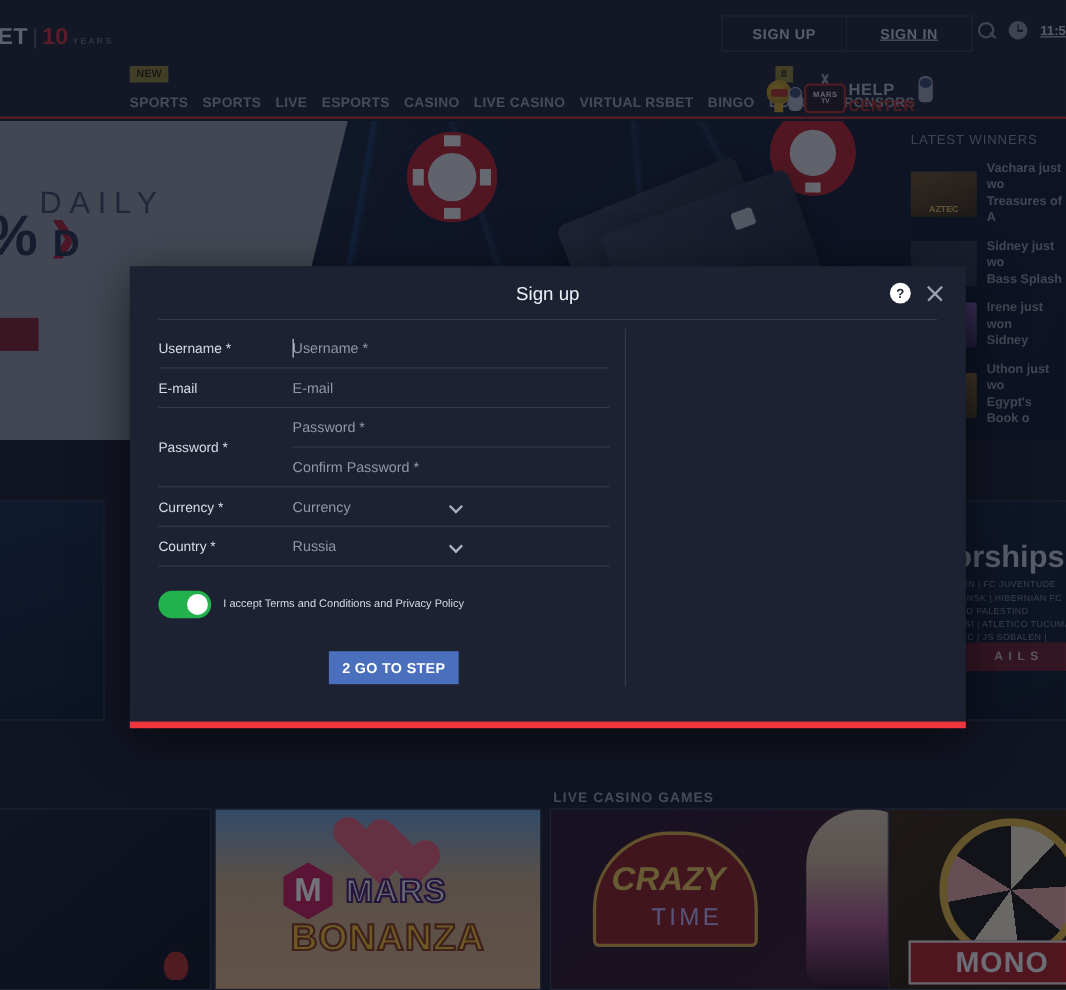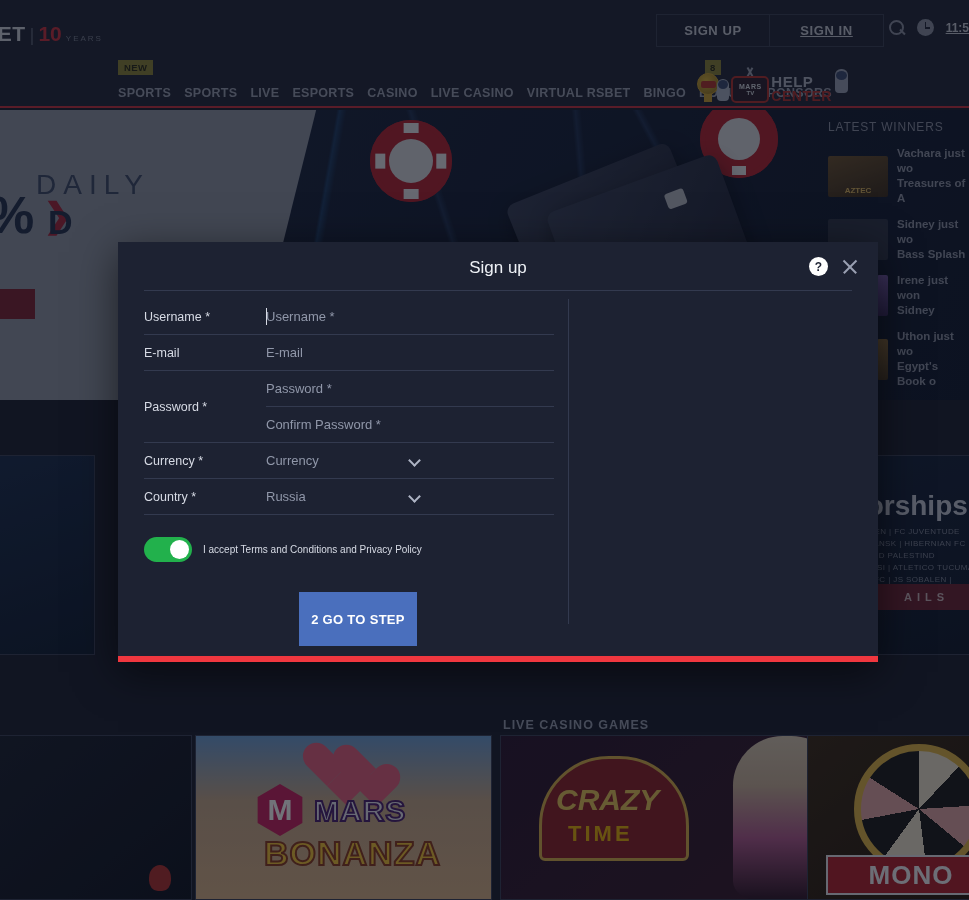--- a/index.html
+++ b/index.html
@@ -175,21 +175,21 @@
   .g2-hearts { position:absolute; left:105px; top:8px; width:90px; height:55px; }
   .heart { position:absolute; width:52px; height:48px; }
   .heart::before, .heart::after { content:""; position:absolute; width:27px; height:42px; border-radius:27px 27px 0 0; background:#e4607f; }
   .heart::before { left:26px; transform:rotate(-45deg); transform-origin:0 100%; }
   .heart::after  { left:26px; transform:rotate(45deg);  transform-origin:0 100%; }
   .g2-hex { position:absolute; left:58px; top:48px; width:52px; height:52px; background:#c8215f; clip-path:polygon(50% 0,93% 25%,93% 75%,50% 100%,7% 75%,7% 25%); display:flex; align-items:center; justify-content:center; color:#fff; font-size:30px; font-weight:bold; }
   .g2-mars { position:absolute; left:118px; top:58px; font-size:30px; font-weight:bold; color:#e8e8f2; -webkit-text-stroke:2px #4b2070; letter-spacing:1px; }
   .g2-bon { position:absolute; left:68px; top:98px; font-size:34px; font-weight:bold; color:#f2c335; -webkit-text-stroke:2px #8a3a1f; letter-spacing:1px; }
   .g3-arch { position:absolute; left:38px; top:20px; width:150px; height:105px; background:#8d1f28; border-radius:70px 70px 6px 6px; border:3px solid #d8b14a; }
   .g3-crazy { position:absolute; left:14px; top:24px; font-size:30px; font-weight:bold; color:#e8c65a; font-style:italic; }
-  .g3-time { position:absolute; left:26px; top:62px; font-size:22px; font-weight:bold; color:#eab308; letter-spacing:3px; }
+  .g3-time { position:absolute; left:50px; top:62px; font-size:22px; font-weight:normal; color:#c4b5fd; letter-spacing:3px; }
   .g3-woman { position:absolute; right:18px; top:0; width:108px; height:165px; background:linear-gradient(180deg,#d9cbb5 0%, #cbb49c 30%, #b05a8e 62%, #2b1425 100%); border-radius:46% 46% 26% 26%/30% 30% 12% 12%; }
   .g4-wheel { position:absolute; left:46px; top:8px; width:130px; height:130px; border-radius:50%; border:7px solid #e0b645; background:conic-gradient(#efe4cf 0 12%, #1c1c1c 12% 24%, #e3a8a8 24% 36%, #1c1c1c 36% 48%, #efe4cf 48% 60%, #1c1c1c 60% 72%, #e3a8a8 72% 84%, #1c1c1c 84% 100%); }
   .g4-mono { position:absolute; left:18px; bottom:4px; width:170px; height:40px; background:#b3202b; border:2px solid #e6e6ee; display:flex; align-items:center; justify-content:center; color:#f2f2f7; font-size:26px; font-weight:bold; letter-spacing:1px; }
 
   
   .scrim { position:absolute; inset:0; background:rgba(11,14,24,.58); }
 
   
   .modal {
     position:absolute; left:118px; top:242px; width:760px; height:420px;
@@ -234,21 +234,21 @@
     transform:rotate(45deg); cursor:pointer;
   }
   .terms { display:flex; align-items:center; gap:11px; margin-top:22px; }
   .toggle {
     width:48px; height:25px; border-radius:13px; background:#22b14c;
     position:relative; cursor:pointer; flex:none;
   }
   .toggle .knob { position:absolute; right:3px; top:3px; width:19px; height:19px; border-radius:50%; background:#fff; }
   .terms-text { color:#d7dbe5; font-size:10px; }
   .submit {
-    margin:30px 0 0 155px; width:118px; height:54px; background:#4a6fbd;
+    margin:30px 0 0 155px; width:118px; height:30px; background:#4a6fbd;
     color:#fff; font-size:13px; font-weight:bold; letter-spacing:.3px;
     display:flex; align-items:center; justify-content:center; cursor:pointer; border:none;
   }
 </style>
 </head>
 <body>
 
 <div id="root">
 
   <div id="page">

